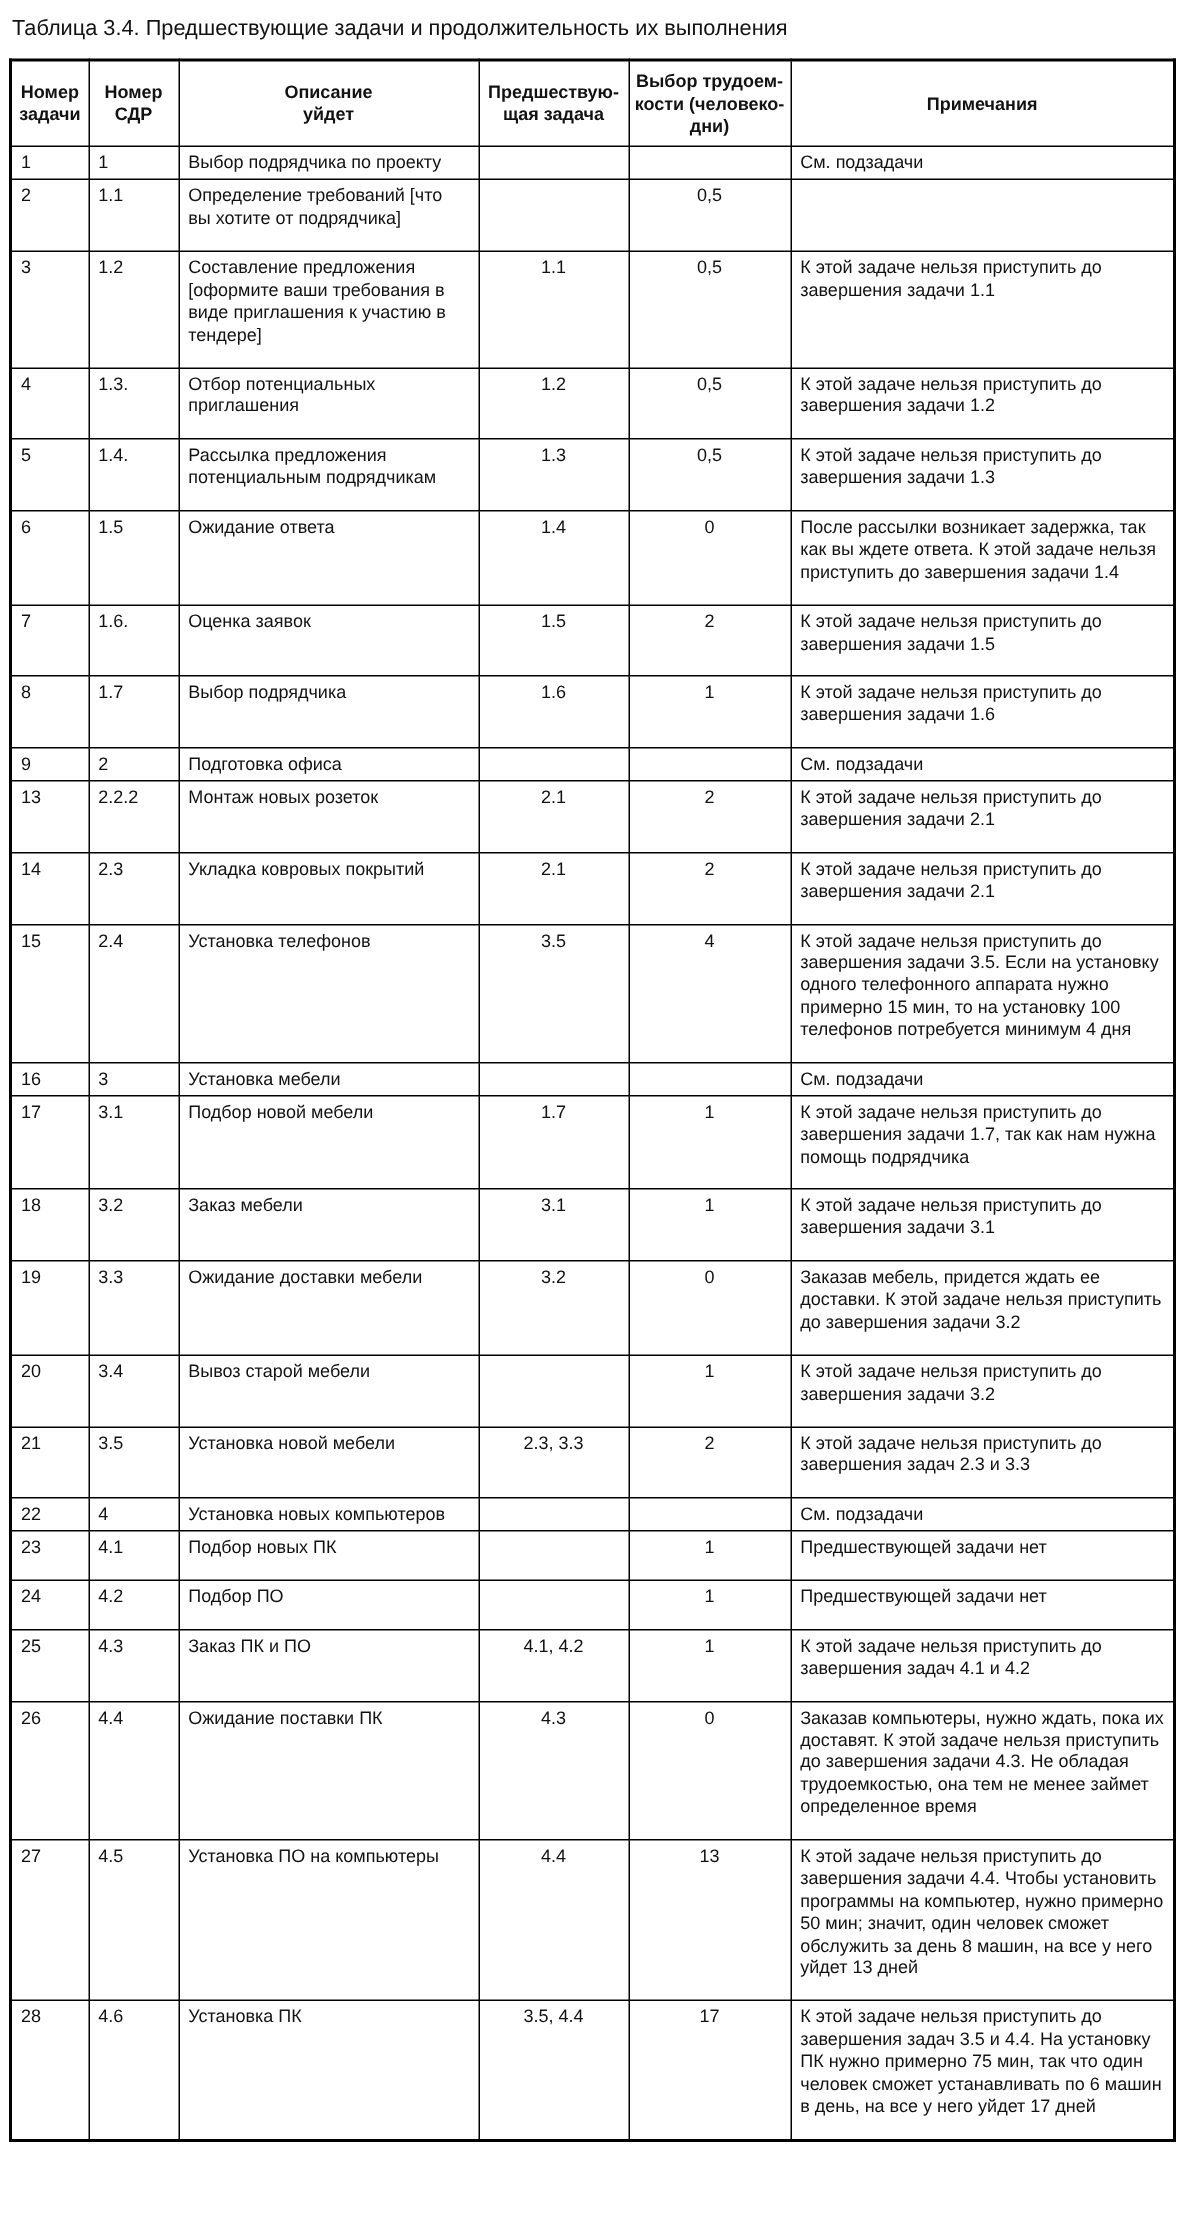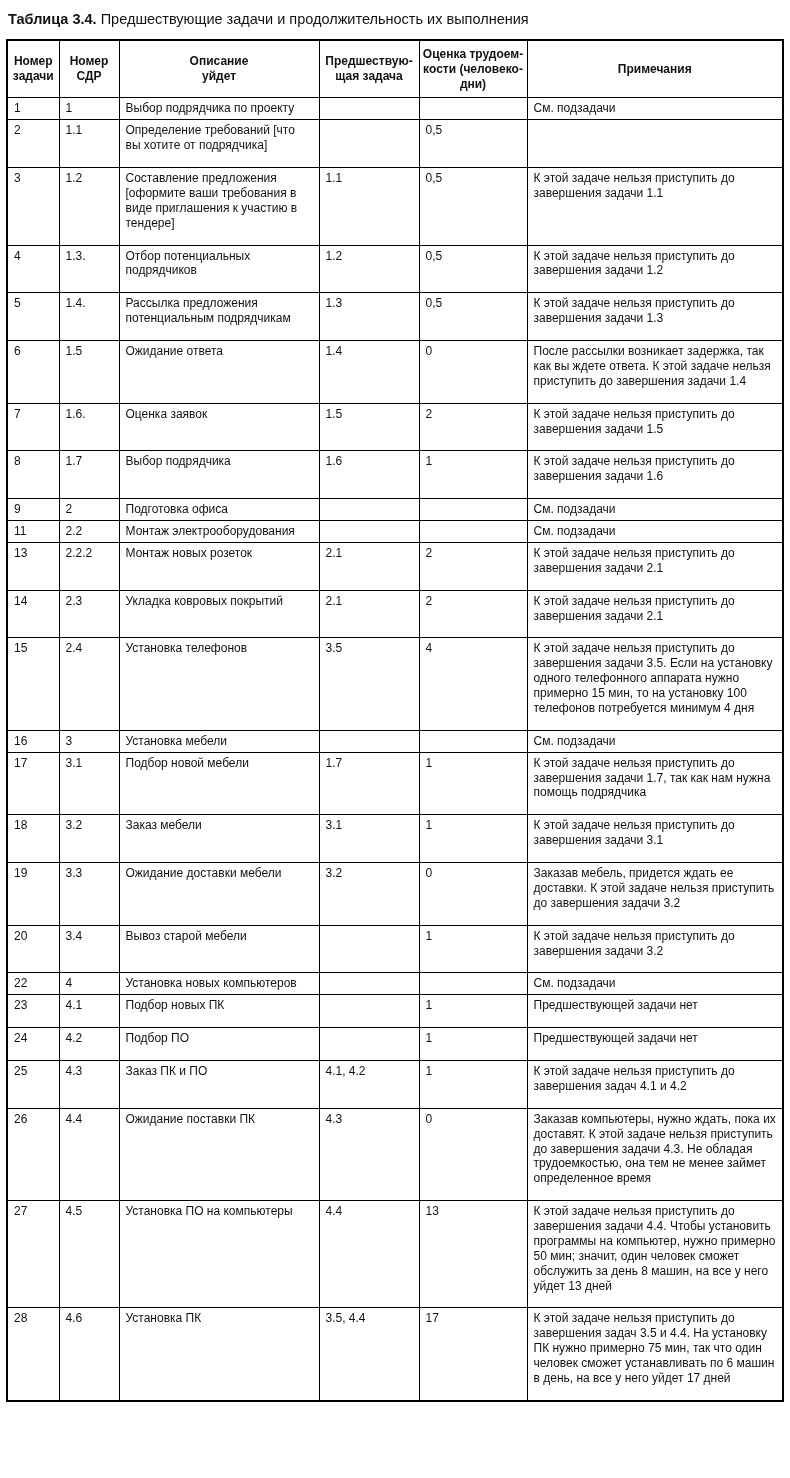--- a/index.html
+++ b/index.html
@@ -12,21 +12,21 @@
   .page {
     width: 790px;
     box-sizing: border-box;
     padding: 8px 6px 10px 6px;
   }
   .title {
     font-size: 14.5px;
     line-height: 1.3;
     margin: 2px 0 10px 2px;
   }
-  .title .title-label { font-weight: bold; }
+  .title .title-label { font-weight: normal; }
   table.task-table {
     border-collapse: collapse;
     width: 776px;
     table-layout: fixed;
     border: 2px solid #000;
   }
   .task-table th,
   .task-table td {
     border: 1px solid #000;
     font-size: 12px;
@@ -41,20 +41,21 @@
     white-space: pre-line;
     padding: 6px 3px;
   }
   .task-table td {
     padding: 3px 6px 14px 6px;
   }
   .task-table tr.compact td {
     padding-bottom: 3px;
   }
   td.col-pred, td.col-effort {
+    text-align: center;
   }
 </style>
 </head>
 <body>
 
 <div class="page">
 
   <p class="title"><span class="title-label">Таблица 3.4.</span><span> Предшествующие задачи и продолжительность их выполнения</span></p>
 
   <table class="task-table">
@@ -69,21 +70,21 @@
     <thead>
       <tr>
         <th>Номер
 задачи</th>
         <th>Номер
 СДР</th>
         <th>Описание
 уйдет</th>
         <th>Предшествую-
 щая задача</th>
-        <th>Оценка трудоем-
+        <th>Выбор трудоем-
 кости (человеко-
 дни)</th>
         <th>Примечания</th>
       </tr>
     </thead>
     <tbody>
         <tr class="compact">
           <td class="col-num">1</td>
           <td class="col-wbs">1</td>
           <td class="col-desc">Выбор подрядчика по проекту</td>
@@ -103,21 +104,21 @@
           <td class="col-num">3</td>
           <td class="col-wbs">1.2</td>
           <td class="col-desc">Составление предложения [оформите ваши требования в виде приглашения к участию в тендере]</td>
           <td class="col-pred">1.1</td>
           <td class="col-effort">0,5</td>
           <td class="col-notes">К этой задаче нельзя приступить до завершения задачи 1.1</td>
         </tr>
         <tr>
           <td class="col-num">4</td>
           <td class="col-wbs">1.3.</td>
-          <td class="col-desc">Отбор потенциальных подрядчиков</td>
+          <td class="col-desc">Отбор потенциальных приглашения</td>
           <td class="col-pred">1.2</td>
           <td class="col-effort">0,5</td>
           <td class="col-notes">К этой задаче нельзя приступить до завершения задачи 1.2</td>
         </tr>
         <tr>
           <td class="col-num">5</td>
           <td class="col-wbs">1.4.</td>
           <td class="col-desc">Рассылка предложения потенциальным подрядчикам</td>
           <td class="col-pred">1.3</td>
           <td class="col-effort">0,5</td>
@@ -148,28 +149,20 @@
           <td class="col-notes">К этой задаче нельзя приступить до завершения задачи 1.6</td>
         </tr>
         <tr class="compact">
           <td class="col-num">9</td>
           <td class="col-wbs">2</td>
           <td class="col-desc">Подготовка офиса</td>
           <td class="col-pred"></td>
           <td class="col-effort"></td>
           <td class="col-notes">См. подзадачи</td>
         </tr>
-        <tr class="compact">
-          <td class="col-num">11</td>
-          <td class="col-wbs">2.2</td>
-          <td class="col-desc">Монтаж электрооборудования</td>
-          <td class="col-pred"></td>
-          <td class="col-effort"></td>
-          <td class="col-notes">См. подзадачи</td>
-        </tr>
         <tr>
           <td class="col-num">13</td>
           <td class="col-wbs">2.2.2</td>
           <td class="col-desc">Монтаж новых розеток</td>
           <td class="col-pred">2.1</td>
           <td class="col-effort">2</td>
           <td class="col-notes">К этой задаче нельзя приступить до завершения задачи 2.1</td>
         </tr>
         <tr>
           <td class="col-num">14</td>
@@ -220,20 +213,28 @@
           <td class="col-notes">Заказав мебель, придется ждать ее доставки. К этой задаче нельзя приступить до завершения задачи 3.2</td>
         </tr>
         <tr>
           <td class="col-num">20</td>
           <td class="col-wbs">3.4</td>
           <td class="col-desc">Вывоз старой мебели</td>
           <td class="col-pred"></td>
           <td class="col-effort">1</td>
           <td class="col-notes">К этой задаче нельзя приступить до завершения задачи 3.2</td>
         </tr>
+        <tr>
+          <td class="col-num">21</td>
+          <td class="col-wbs">3.5</td>
+          <td class="col-desc">Установка новой мебели</td>
+          <td class="col-pred">2.3, 3.3</td>
+          <td class="col-effort">2</td>
+          <td class="col-notes">К этой задаче нельзя приступить до завершения задач 2.3 и 3.3</td>
+        </tr>
         <tr class="compact">
           <td class="col-num">22</td>
           <td class="col-wbs">4</td>
           <td class="col-desc">Установка новых компьютеров</td>
           <td class="col-pred"></td>
           <td class="col-effort"></td>
           <td class="col-notes">См. подзадачи</td>
         </tr>
         <tr>
           <td class="col-num">23</td>

